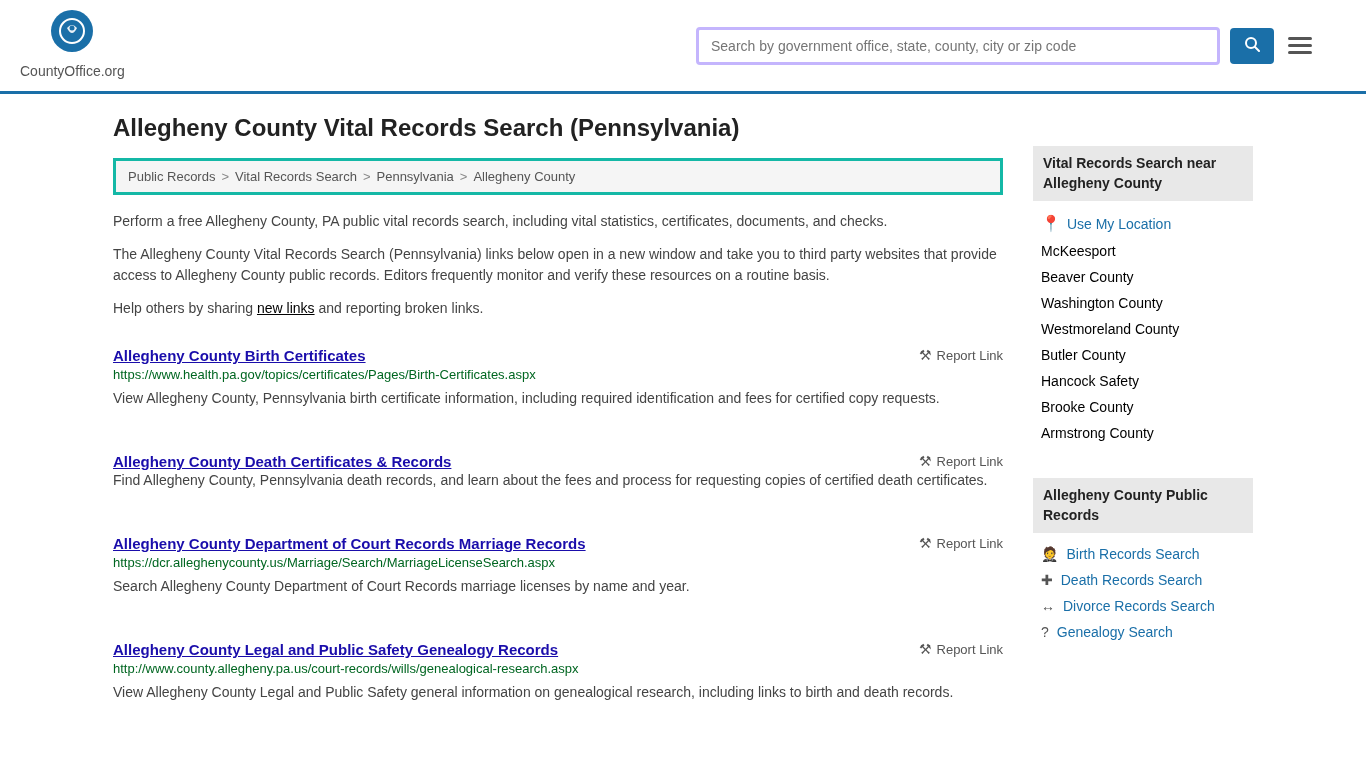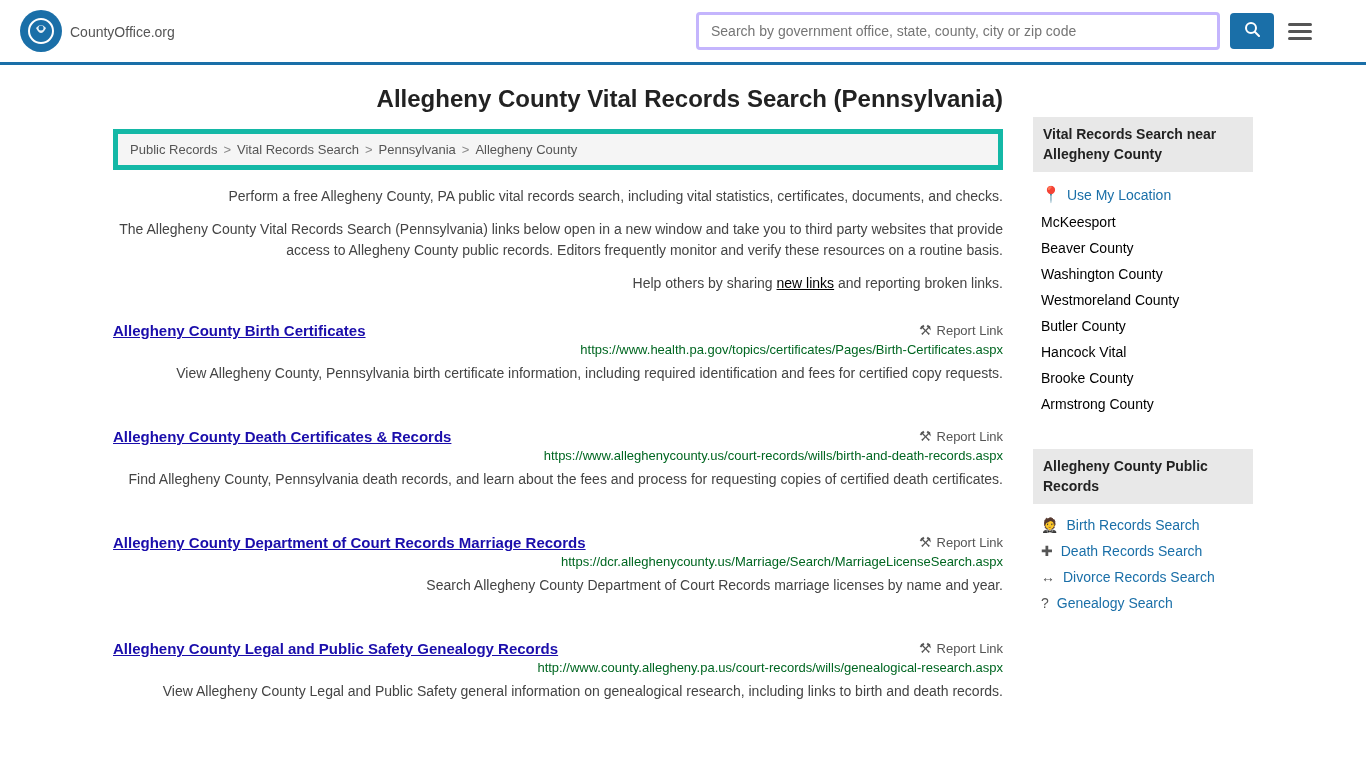--- a/index.html
+++ b/index.html
@@ -11,20 +11,21 @@
       border-bottom: 3px solid #1a6fa8;
       padding: 10px 20px;
       display: flex;
       align-items: center;
       justify-content: space-between;
     }
     #logo-area {
       display: flex;
       align-items: center;
       gap: 8px;
+      flex-direction: column;
     }
     #logo-circle {
       width: 42px;
       height: 42px;
       background: #1a6fa8;
       border-radius: 50%;
       display: flex;
       align-items: center;
       justify-content: center;
       color: #fff;
@@ -81,39 +82,38 @@
     
     #main-container {
       max-width: 1200px;
       margin: 0 auto;
       padding: 20px 30px;
       display: flex;
       gap: 30px;
     }
     #content {
       flex: 1;
-      text-align: right;
     }
     #sidebar {
       width: 220px;
       flex-shrink: 0;
     }
 
     
     #page-title {
       font-size: 24px;
       font-weight: bold;
       color: #222;
       margin-bottom: 16px;
     }
 
     
     #breadcrumb {
       background: #f5f5f5;
-      border: 5px solid #14b8a6;
+      border: 3px solid #14b8a6;
       padding: 8px 12px;
       font-size: 13px;
       color: #555;
       margin-bottom: 16px;
       display: flex;
       gap: 6px;
       align-items: center;
       flex-wrap: wrap;
     }
     #breadcrumb a { color: #555; text-decoration: none; }
@@ -282,21 +282,20 @@
       </div>
 
       <div class="result-item">
         <div class="result-title-row">
           <a class="result-title">Allegheny County Death Certificates &amp; Records</a>
           <span class="report-link">
             <span class="report-icon">⚒</span>
             <span>Report Link</span>
           </span>
         </div>
-        <div class="result-url">https://www.alleghenycounty.us/court-records/wills/birth-and-death-records.aspx</div>
         <div class="result-desc">Find Allegheny County, Pennsylvania death records, and learn about the fees and process for requesting copies of certified death certificates.</div>
       </div>
 
       <div class="result-item">
         <div class="result-title-row">
           <a class="result-title">Allegheny County Department of Court Records Marriage Records</a>
           <span class="report-link">
             <span class="report-icon">⚒</span>
             <span>Report Link</span>
           </span>
@@ -326,21 +325,21 @@
       <div class="sidebar-heading">Vital Records Search near Allegheny County</div>
       <div class="use-location-row">
         <span class="pin-icon">📍</span>
         <span>Use My Location</span>
       </div>
       <a class="sidebar-link">McKeesport</a>
       <a class="sidebar-link">Beaver County</a>
       <a class="sidebar-link">Washington County</a>
       <a class="sidebar-link">Westmoreland County</a>
       <a class="sidebar-link">Butler County</a>
-      <a class="sidebar-link">Hancock Vital</a>
+      <a class="sidebar-link">Hancock Safety</a>
       <a class="sidebar-link">Brooke County</a>
       <a class="sidebar-link">Armstrong County</a>
     </div>
 
     <div class="sidebar-section">
       <div class="sidebar-heading">Allegheny County Public Records</div>
       <a class="sidebar-link-with-icon">
         <span class="si-icon">🤵</span>
         <span>Birth Records Search</span>
       </a>

